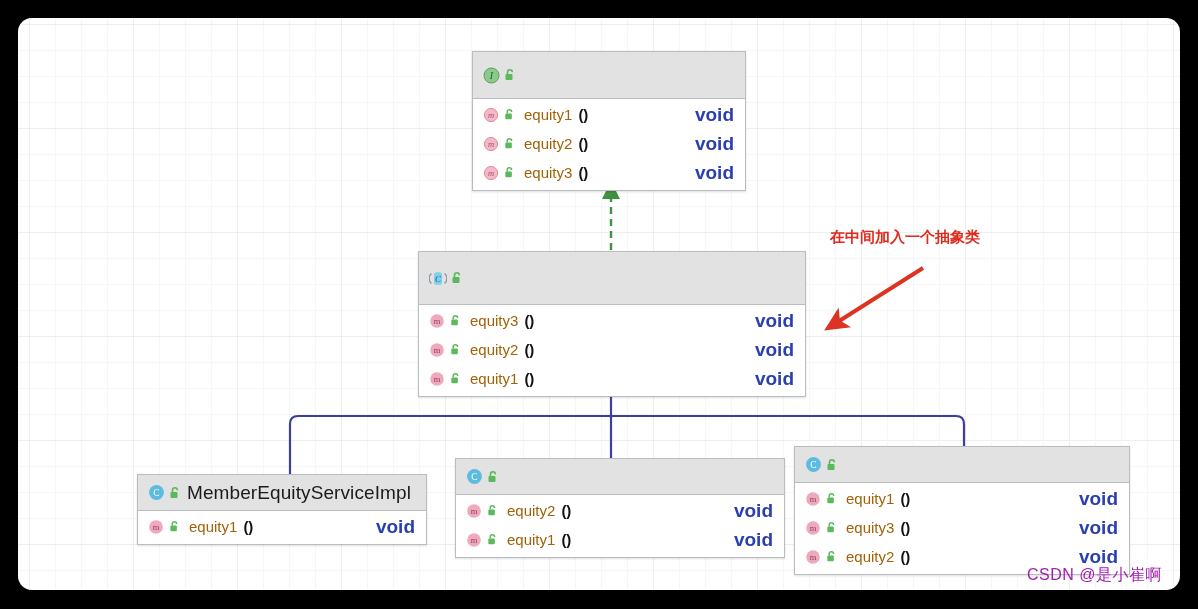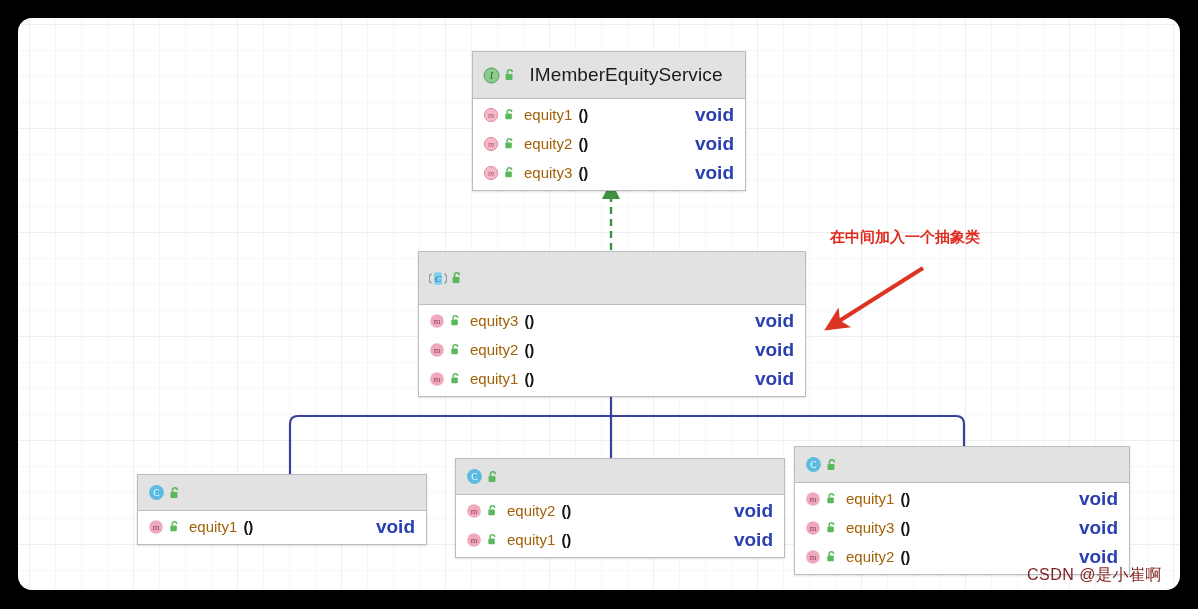--- a/index.html
+++ b/index.html
@@ -124,21 +124,21 @@
     font-size: 15px;
     font-weight: bold;
     white-space: nowrap;
   }
 
   .watermark {
     position: absolute;
     right: 18px;
     bottom: 4px;
     font-size: 16px;
-    color: #7f1d1d;
+    color: #a21caf;
     white-space: nowrap;
     letter-spacing: 0.5px;
   }
 </style>
 </head>
 <body>
 
 <div id="stage">
   <div id="canvas">
     <div id="grid"></div>
@@ -187,21 +187,20 @@
               <text x="8.5" y="12.4" font-family="Liberation Serif, serif" font-size="10" font-style="italic" fill="#2d5c2d" text-anchor="middle">I</text>
             </svg>
           </span>
           <span class="ico">
             <svg width="14" height="14" viewBox="0 0 14 14">
               <path d="M4.5 6 V4.2 A2.4 2.4 0 0 1 9.3 4.2" fill="none" stroke="#5cb85c" stroke-width="1.6"></path>
               <rect x="2.5" y="6" width="7" height="6" rx="1" fill="#5cb85c"></rect>
             </svg>
           </span>
         </div>
-        <div class="hdr-title shift">IMemberEquityService</div>
       </div>
       <div class="uml-body">
 
         <div class="mrow">
           <span class="ico">
             <svg width="16" height="16" viewBox="0 0 16 16">
               <circle cx="8" cy="8" r="6.6" fill="#f4b9c8" stroke="#e08aa0" stroke-width="1"></circle>
               <text x="8" y="11.3" font-family="Liberation Serif, serif" font-size="8.5" font-style="italic" fill="#a35068" text-anchor="middle">m</text>
             </svg>
           </span>
@@ -342,20 +341,21 @@
               <text x="8.5" y="12" font-family="Liberation Serif, serif" font-size="9.5" fill="#ffffff" text-anchor="middle">C</text>
             </svg>
           </span>
           <span class="ico">
             <svg width="14" height="14" viewBox="0 0 14 14">
               <path d="M4.5 6 V4.2 A2.4 2.4 0 0 1 9.3 4.2" fill="none" stroke="#5cb85c" stroke-width="1.6"></path>
               <rect x="2.5" y="6" width="7" height="6" rx="1" fill="#5cb85c"></rect>
             </svg>
           </span>
         </div>
+        <div class="hdr-title shift">MemberEquityServiceImpl</div>
       </div>
       <div class="uml-body">
         <div class="mrow">
           <span class="ico">
             <svg width="16" height="16" viewBox="0 0 16 16">
               <circle cx="8" cy="8" r="6.8" fill="#f0a8bd"></circle>
               <text x="8" y="11.3" font-family="Liberation Serif, serif" font-size="8.5" fill="#8e3f58" text-anchor="middle">m</text>
             </svg>
           </span>
           <span class="ico">

